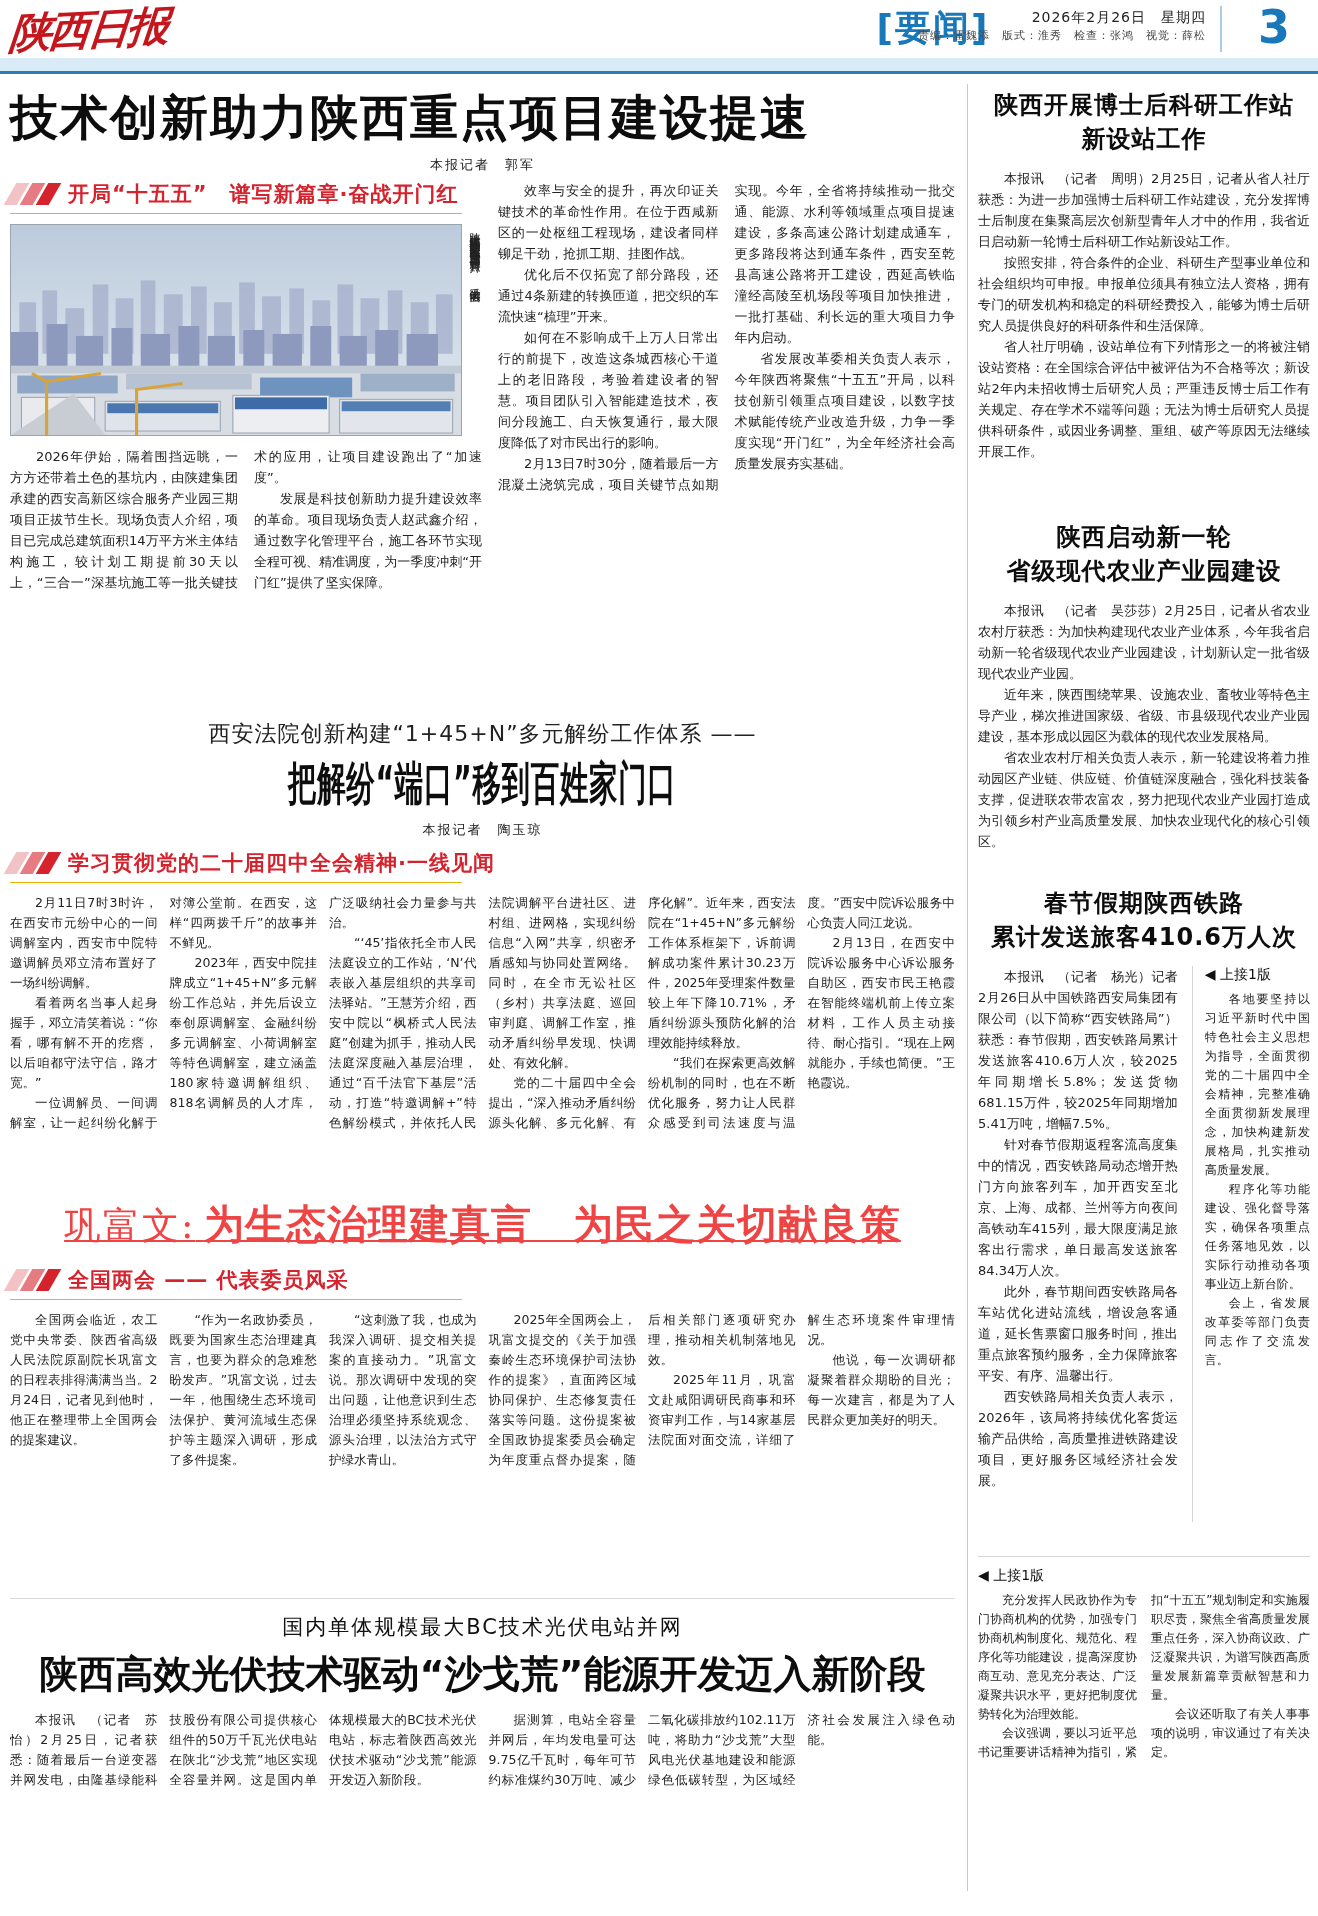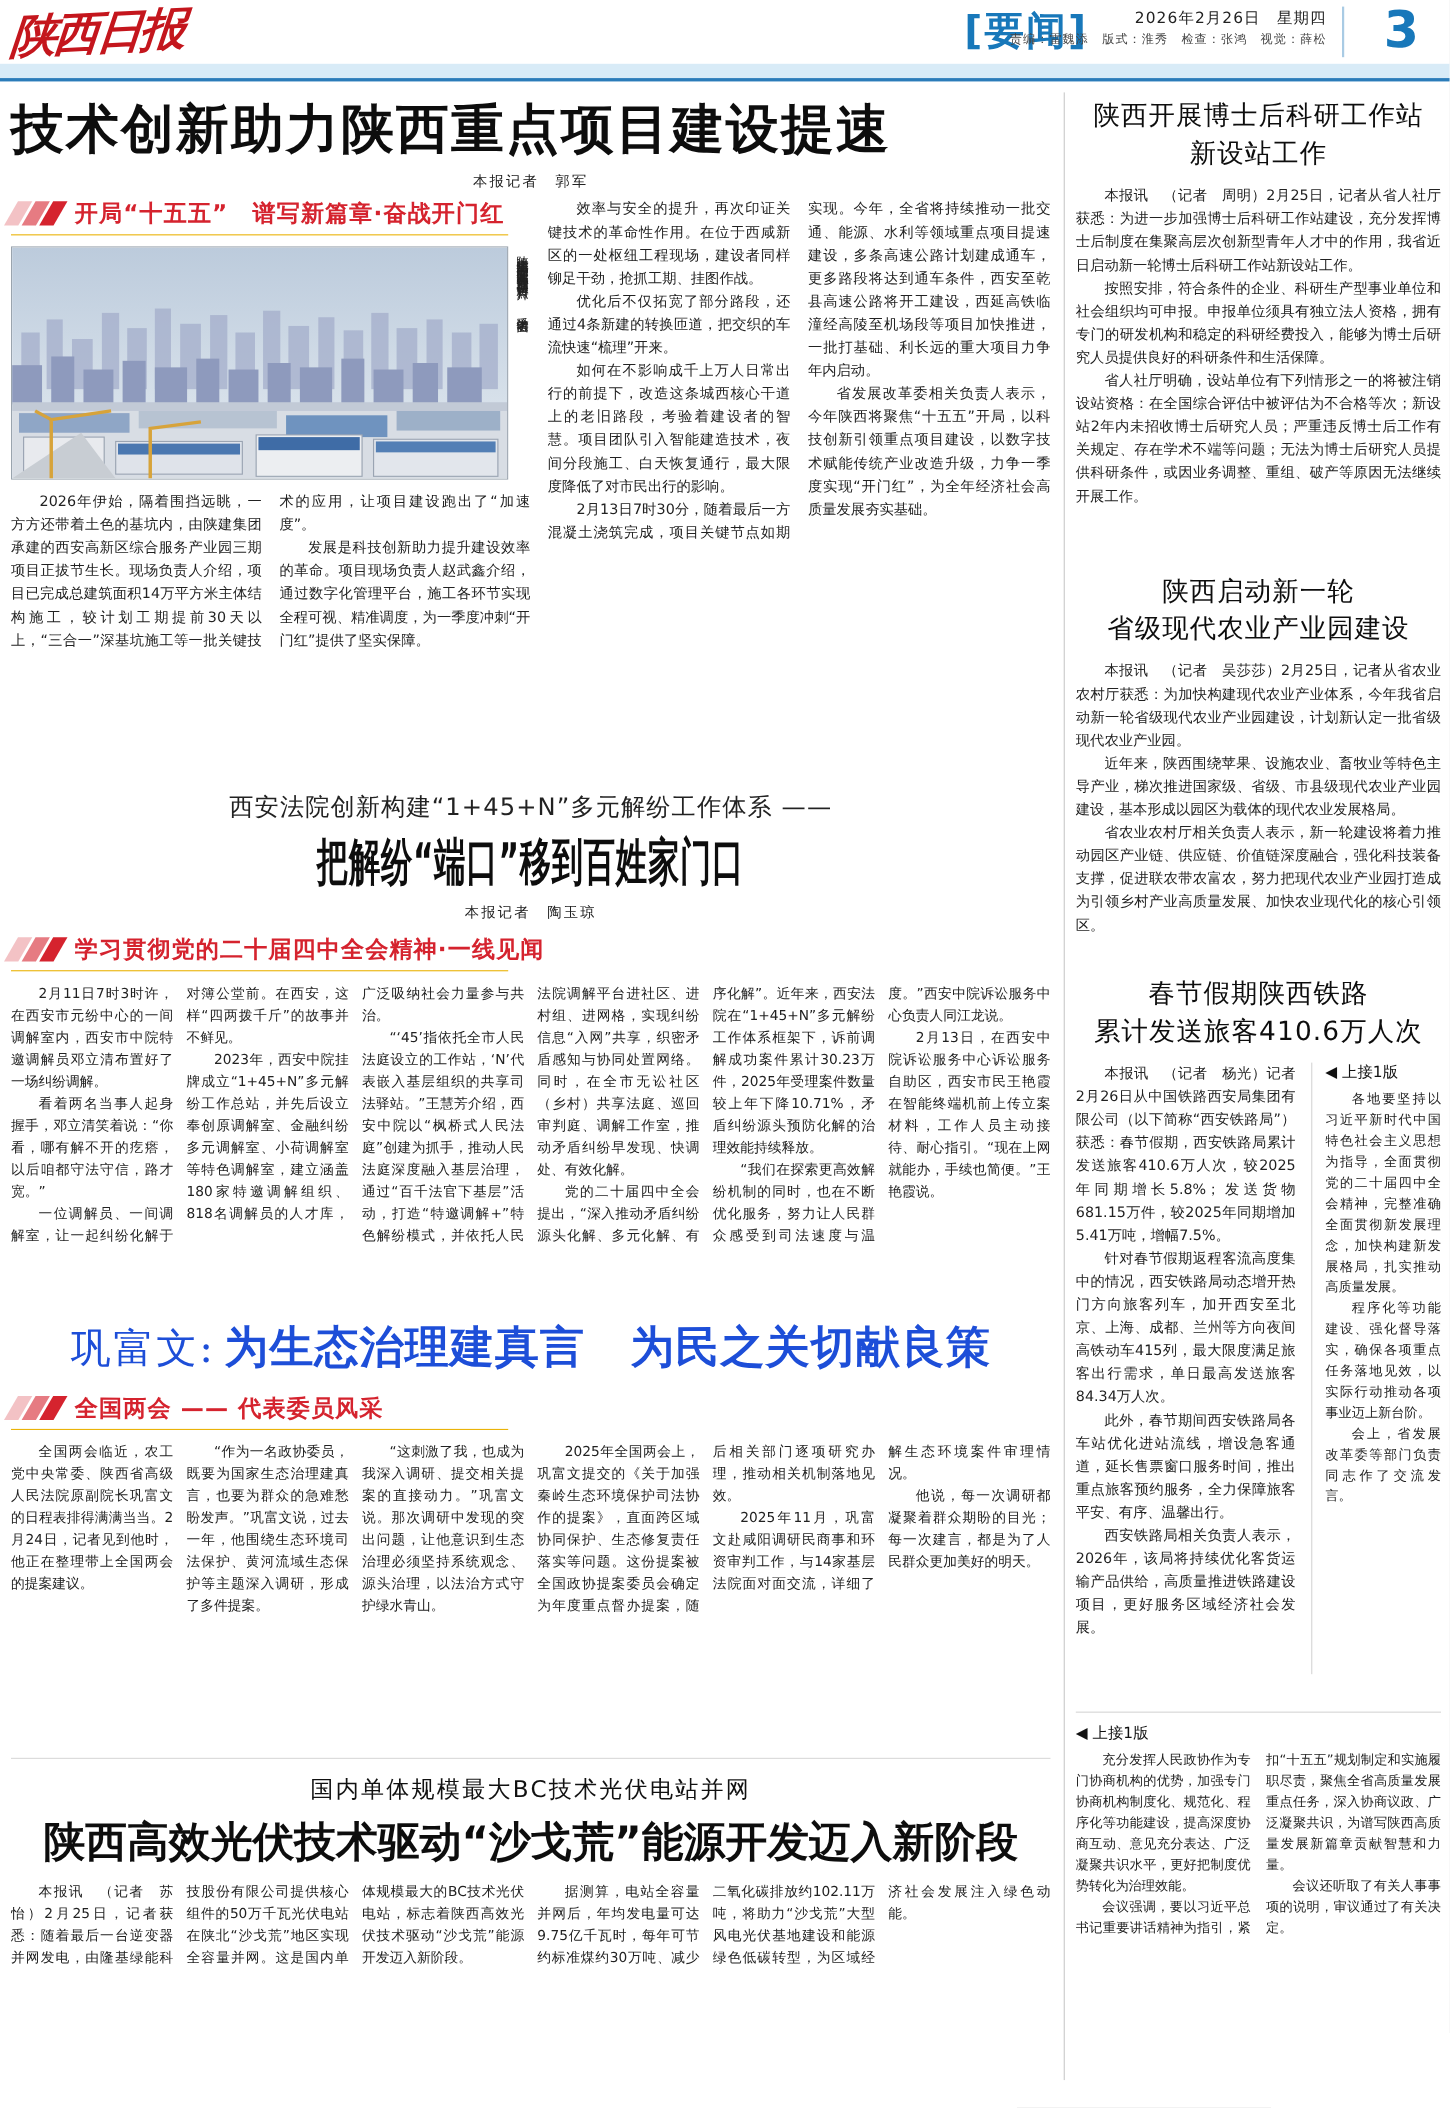--- a/index.html
+++ b/index.html
@@ -49,34 +49,34 @@
   
   .a2{margin-top:34px;}
   .overline{text-align:center;font-size:22px;color:#222;letter-spacing:1px;}
   .a2-headline{text-align:center;margin:4px 0 0 0;}
   .a2-headline span{display:inline-block;font-size:46px;font-weight:900;letter-spacing:1px;
                     transform:scaleX(.62);transform-origin:center;white-space:nowrap;color:#0d0d0d;}
   .a2 .kicker{margin:10px 0 10px 0;}
   .a2-body{column-count:6;column-gap:12px;height:278px;font-size:12.5px;line-height:20px;}
   
   .a3{margin-top:26px;}
-  .a3-headline{text-align:center;white-space:nowrap;color:#1d4ed8;margin:0;}
+  .a3-headline{text-align:center;white-space:nowrap;color:#ef4444;margin:0;text-decoration:underline;}
   .a3-prefix{font-family:"DejaVu Serif","Liberation Serif",serif;font-size:37px;font-weight:normal;letter-spacing:2px;}
   .a3-main{font-size:40px;font-weight:900;letter-spacing:1px;}
   .a3 .kicker{margin:14px 0 10px 0;}
   .a3-body{column-count:6;column-gap:12px;height:262px;font-size:12.5px;line-height:20px;}
   
   .a4{margin-top:26px;border-top:1px solid #d9d9d9;padding-top:14px;}
   .a4-overline{text-align:center;font-size:21px;color:#111;letter-spacing:2px;}
   .a4-headline{text-align:center;font-size:38px;font-weight:900;letter-spacing:0;
                color:#0d0d0d;margin:8px 0 10px 0;white-space:nowrap;}
   .a4-body{column-count:6;column-gap:12px;height:178px;font-size:12.5px;line-height:20px;}
   
   .s-art{margin-bottom:34px;}
-  .s-headline{text-align:center;font-size:24px;font-weight:400;line-height:34px;color:#0d0d0d;
+  .s-headline{text-align:center;font-size:24px;font-weight:700;line-height:34px;color:#0d0d0d;
               white-space:pre-line;margin:0 0 12px 0;letter-spacing:1px;}
   .s-body{height:auto;}
   .s1 .s-body{height:318px;}
   .s2 .s-body{height:252px;}
   .s3-row{display:flex;gap:14px;height:556px;}
   .s3-col-main{flex:1.9;min-width:0;}
   .s3-col-main .bodytext{height:100%;}
   .cont-narrow{flex:1;min-width:0;border-left:1px solid #d5d5d5;padding-left:12px;}
   .cont-marker{font-size:14px;font-weight:normal;color:#111;margin-bottom:6px;white-space:nowrap;}
   .cont-narrow .bodytext{font-size:12px;line-height:19px;height:520px;}

